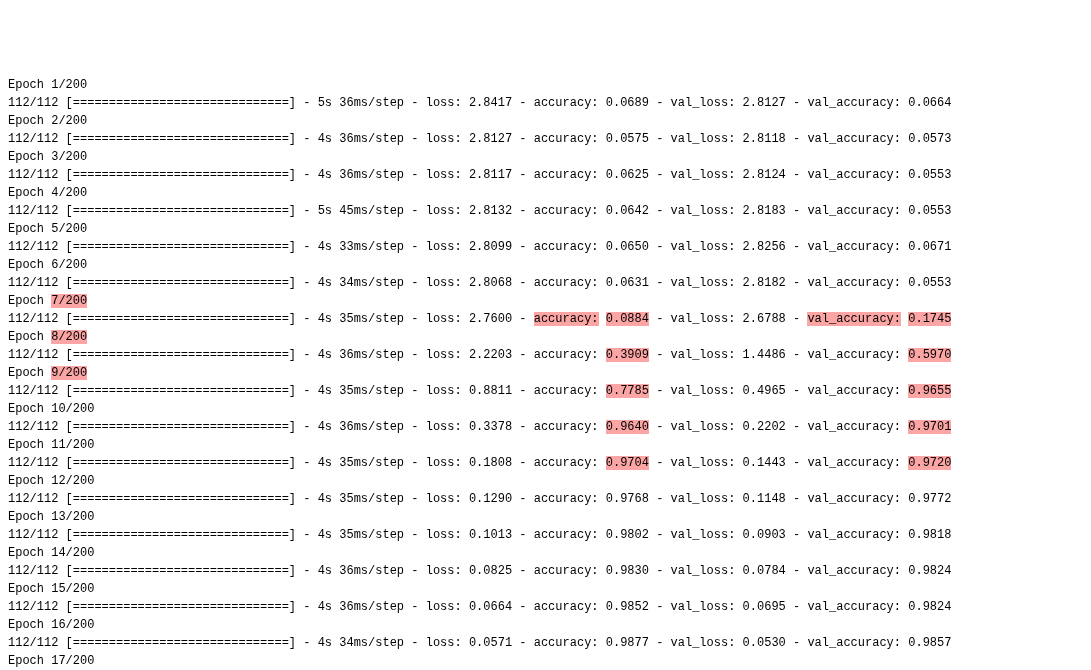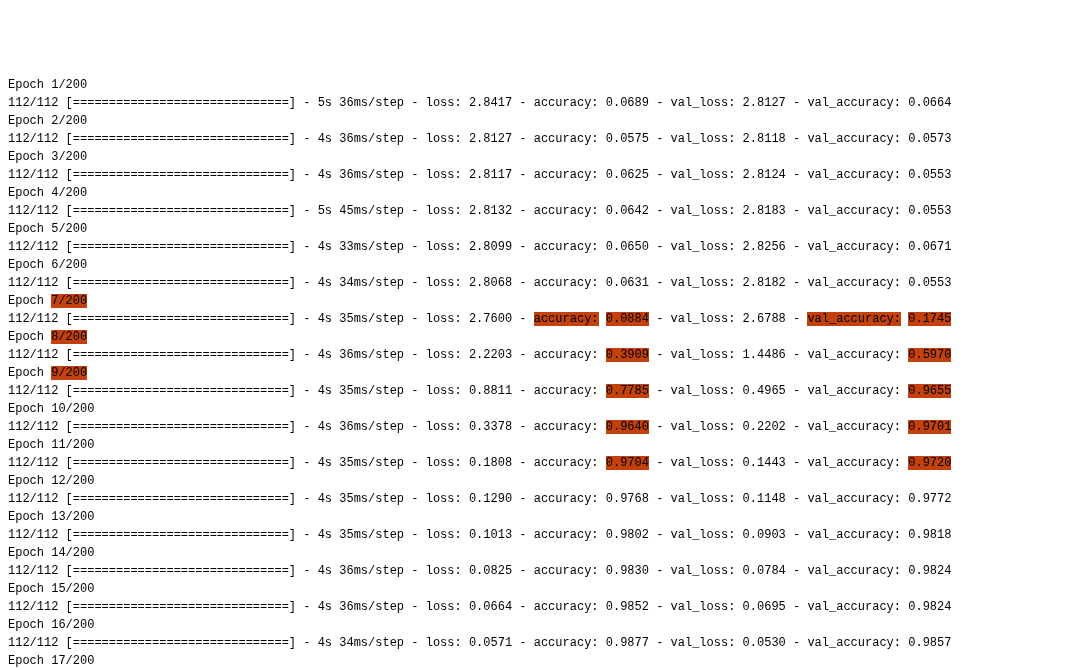--- a/index.html
+++ b/index.html
@@ -14,21 +14,21 @@
       background: #ffffff;
       color: #000000;
       padding: 4px 8px;
       white-space: pre;
       width: 1091px;
     }
     .output-line {
       display: block;
     }
     .hl {
-      background-color: #c2410c;
+      background-color: #fca5a5;
     }
   </style>
 </head>
 <body>
 
 
 
 <div id="output"><span class="output-line">Epoch <span>1/200</span></span><span class="output-line"><span>112/112 [==============================]</span> - <span>5s 36ms/step</span> - loss: <span>2.8417</span> - <span>accuracy:</span> <span>0.0689</span> - val_loss: <span>2.8127</span> - <span>val_accuracy:</span> <span>0.0664</span></span><span class="output-line">Epoch <span>2/200</span></span><span class="output-line"><span>112/112 [==============================]</span> - <span>4s 36ms/step</span> - loss: <span>2.8127</span> - <span>accuracy:</span> <span>0.0575</span> - val_loss: <span>2.8118</span> - <span>val_accuracy:</span> <span>0.0573</span></span><span class="output-line">Epoch <span>3/200</span></span><span class="output-line"><span>112/112 [==============================]</span> - <span>4s 36ms/step</span> - loss: <span>2.8117</span> - <span>accuracy:</span> <span>0.0625</span> - val_loss: <span>2.8124</span> - <span>val_accuracy:</span> <span>0.0553</span></span><span class="output-line">Epoch <span>4/200</span></span><span class="output-line"><span>112/112 [==============================]</span> - <span>5s 45ms/step</span> - loss: <span>2.8132</span> - <span>accuracy:</span> <span>0.0642</span> - val_loss: <span>2.8183</span> - <span>val_accuracy:</span> <span>0.0553</span></span><span class="output-line">Epoch <span>5/200</span></span><span class="output-line"><span>112/112 [==============================]</span> - <span>4s 33ms/step</span> - loss: <span>2.8099</span> - <span>accuracy:</span> <span>0.0650</span> - val_loss: <span>2.8256</span> - <span>val_accuracy:</span> <span>0.0671</span></span><span class="output-line">Epoch <span>6/200</span></span><span class="output-line"><span>112/112 [==============================]</span> - <span>4s 34ms/step</span> - loss: <span>2.8068</span> - <span>accuracy:</span> <span>0.0631</span> - val_loss: <span>2.8182</span> - <span>val_accuracy:</span> <span>0.0553</span></span><span class="output-line">Epoch <span class="hl">7/200</span></span><span class="output-line"><span>112/112 [==============================]</span> - <span>4s 35ms/step</span> - loss: <span>2.7600</span> - <span class="hl">accuracy:</span> <span class="hl">0.0884</span> - val_loss: <span>2.6788</span> - <span class="hl">val_accuracy:</span> <span class="hl">0.1745</span></span><span class="output-line">Epoch <span class="hl">8/200</span></span><span class="output-line"><span>112/112 [==============================]</span> - <span>4s 36ms/step</span> - loss: <span>2.2203</span> - <span>accuracy:</span> <span class="hl">0.3909</span> - val_loss: <span>1.4486</span> - <span>val_accuracy:</span> <span class="hl">0.5970</span></span><span class="output-line">Epoch <span class="hl">9/200</span></span><span class="output-line"><span>112/112 [==============================]</span> - <span>4s 35ms/step</span> - loss: <span>0.8811</span> - <span>accuracy:</span> <span class="hl">0.7785</span> - val_loss: <span>0.4965</span> - <span>val_accuracy:</span> <span class="hl">0.9655</span></span><span class="output-line">Epoch <span>10/200</span></span><span class="output-line"><span>112/112 [==============================]</span> - <span>4s 36ms/step</span> - loss: <span>0.3378</span> - <span>accuracy:</span> <span class="hl">0.9640</span> - val_loss: <span>0.2202</span> - <span>val_accuracy:</span> <span class="hl">0.9701</span></span><span class="output-line">Epoch <span>11/200</span></span><span class="output-line"><span>112/112 [==============================]</span> - <span>4s 35ms/step</span> - loss: <span>0.1808</span> - <span>accuracy:</span> <span class="hl">0.9704</span> - val_loss: <span>0.1443</span> - <span>val_accuracy:</span> <span class="hl">0.9720</span></span><span class="output-line">Epoch <span>12/200</span></span><span class="output-line"><span>112/112 [==============================]</span> - <span>4s 35ms/step</span> - loss: <span>0.1290</span> - <span>accuracy:</span> <span>0.9768</span> - val_loss: <span>0.1148</span> - <span>val_accuracy:</span> <span>0.9772</span></span><span class="output-line">Epoch <span>13/200</span></span><span class="output-line"><span>112/112 [==============================]</span> - <span>4s 35ms/step</span> - loss: <span>0.1013</span> - <span>accuracy:</span> <span>0.9802</span> - val_loss: <span>0.0903</span> - <span>val_accuracy:</span> <span>0.9818</span></span><span class="output-line">Epoch <span>14/200</span></span><span class="output-line"><span>112/112 [==============================]</span> - <span>4s 36ms/step</span> - loss: <span>0.0825</span> - <span>accuracy:</span> <span>0.9830</span> - val_loss: <span>0.0784</span> - <span>val_accuracy:</span> <span>0.9824</span></span><span class="output-line">Epoch <span>15/200</span></span><span class="output-line"><span>112/112 [==============================]</span> - <span>4s 36ms/step</span> - loss: <span>0.0664</span> - <span>accuracy:</span> <span>0.9852</span> - val_loss: <span>0.0695</span> - <span>val_accuracy:</span> <span>0.9824</span></span><span class="output-line">Epoch <span>16/200</span></span><span class="output-line"><span>112/112 [==============================]</span> - <span>4s 34ms/step</span> - loss: <span>0.0571</span> - <span>accuracy:</span> <span>0.9877</span> - val_loss: <span>0.0530</span> - <span>val_accuracy:</span> <span>0.9857</span></span><span class="output-line">Epoch <span>17/200</span></span></div>
 
 

